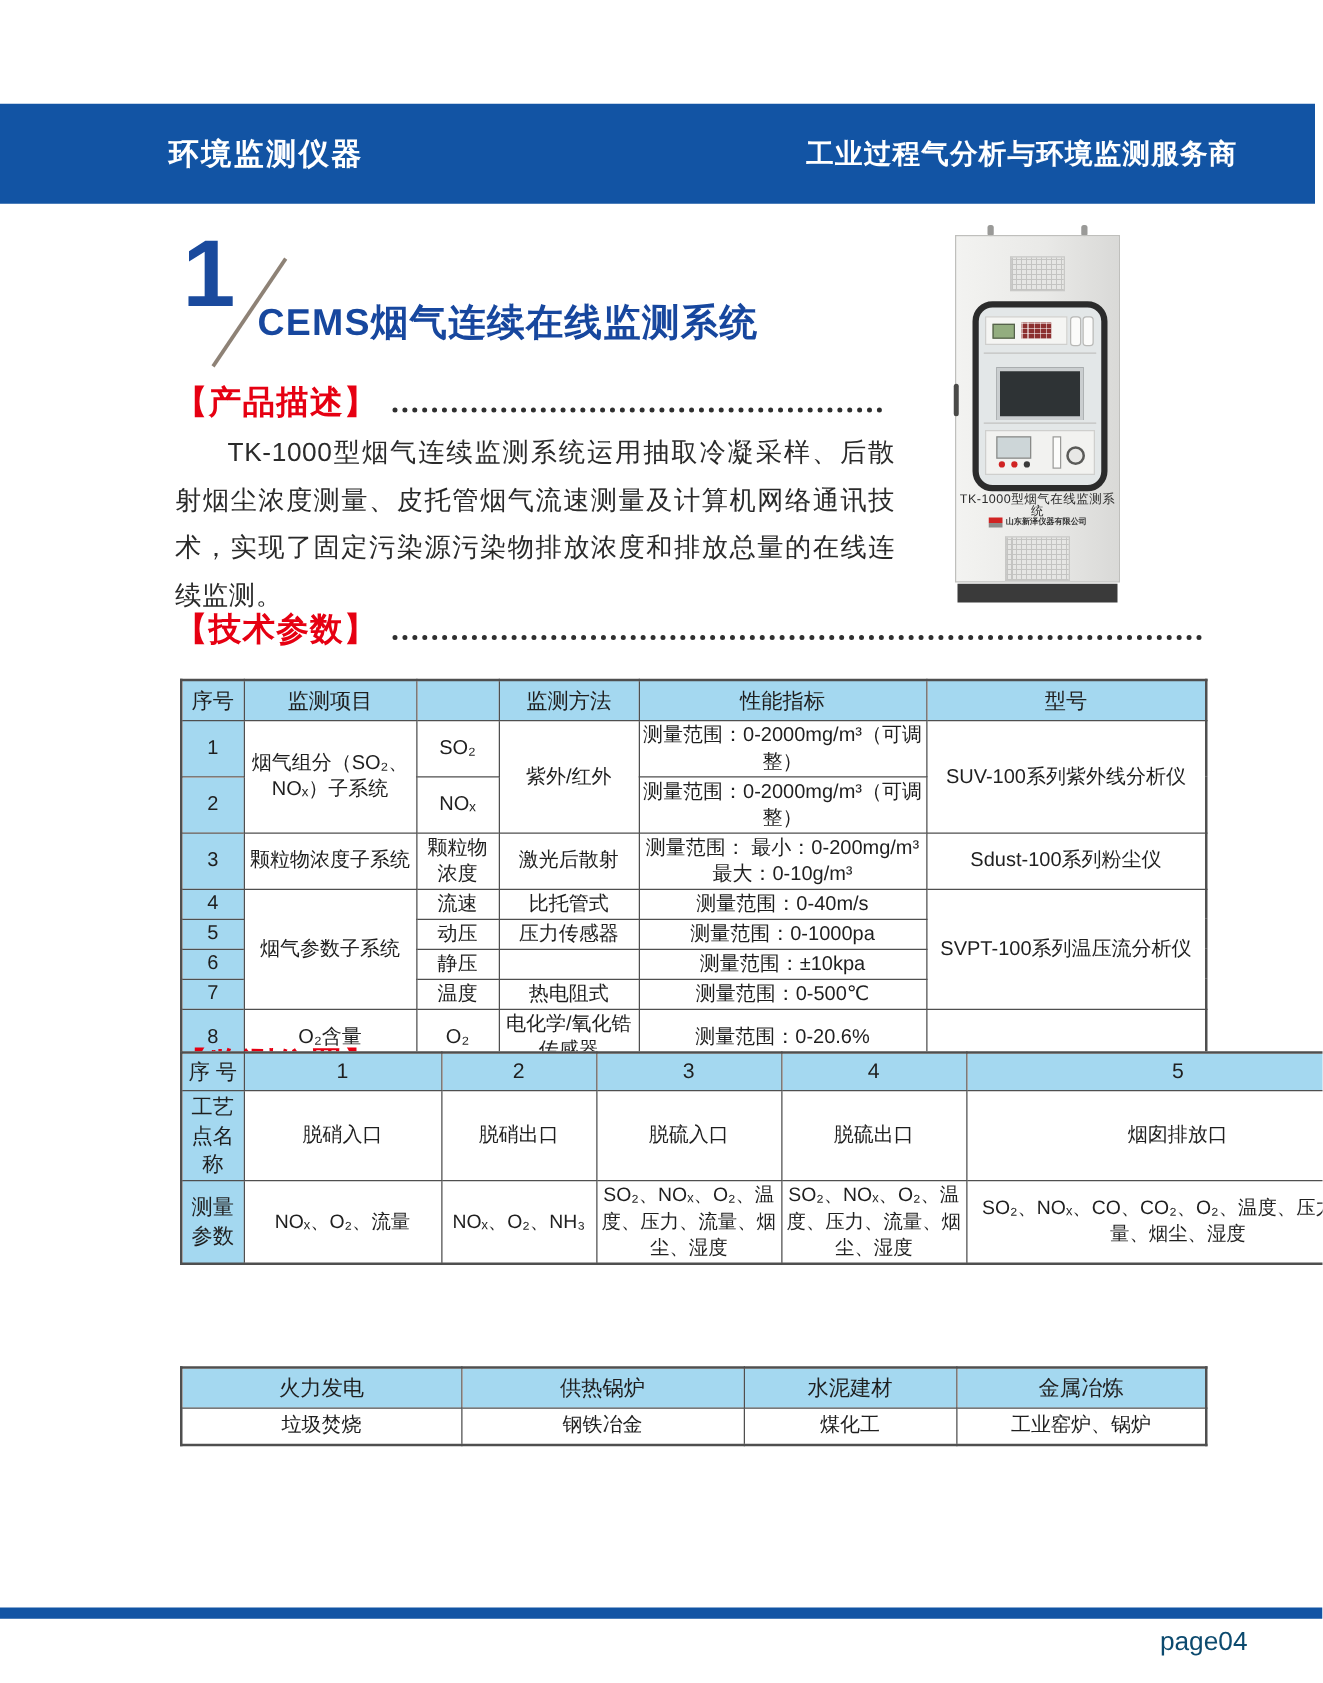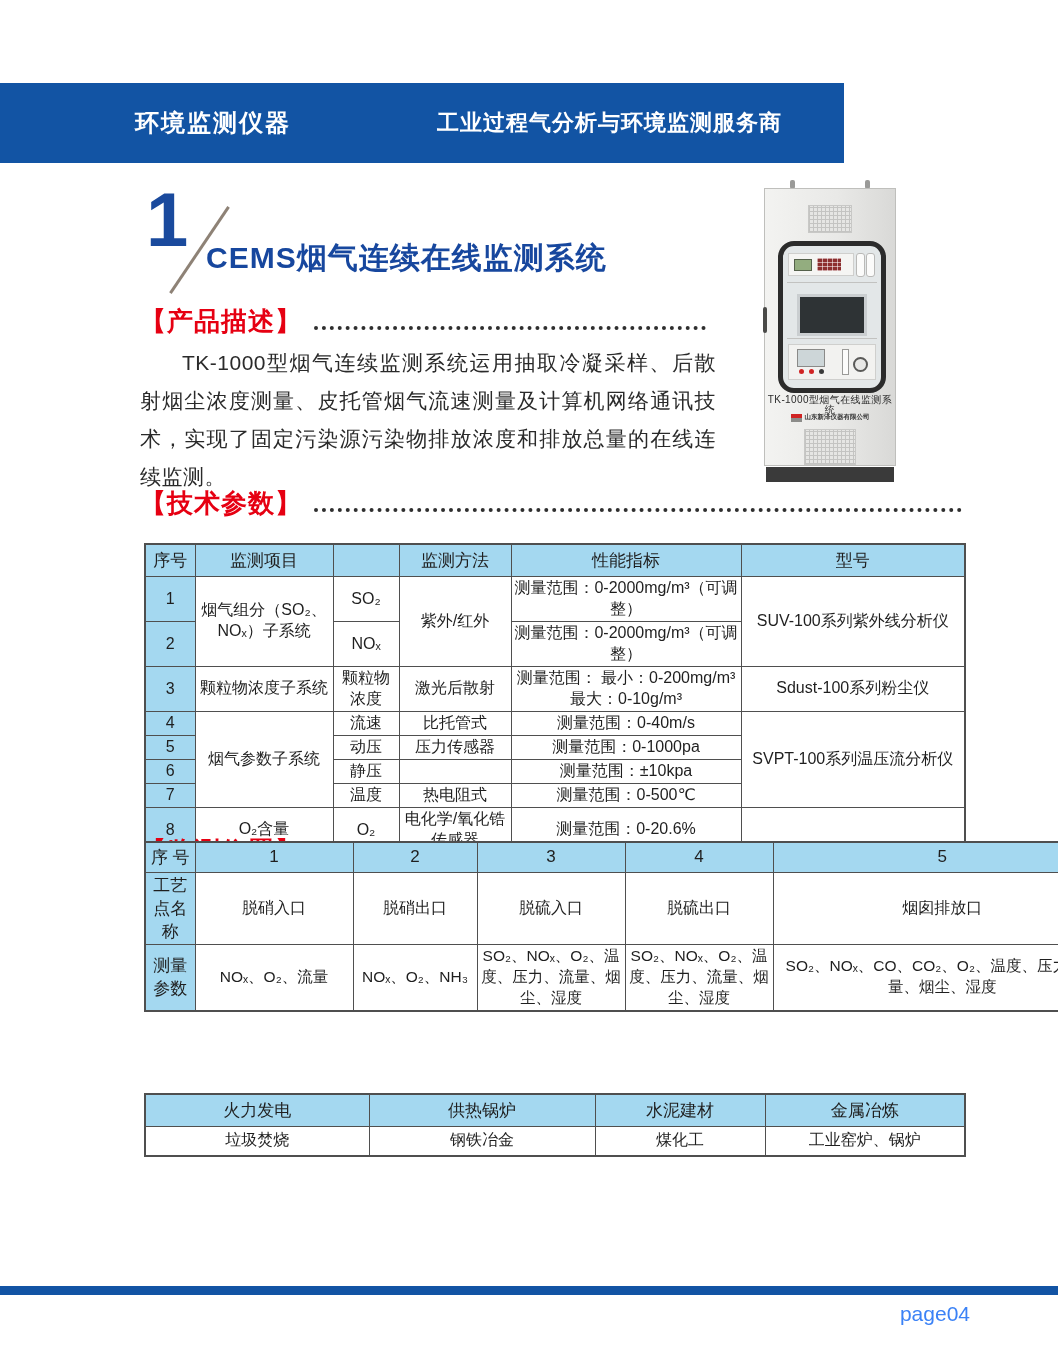--- a/index.html
+++ b/index.html
@@ -1,20 +1,20 @@
 <!DOCTYPE html>
 <html><head>
 <meta charset="utf-8">
 <style>
   html,body{margin:0;padding:0;}
   body{font-family:"Liberation Sans","DejaVu Sans",sans-serif;background:#ffffff;}
   .page{position:relative;width:1058px;height:1346px;background:#ffffff;overflow:hidden;}
 
   
-  .top-banner{position:absolute;left:0;top:83px;width:844px;height:80px;background:#1254a4;
+  .top-banner{position:absolute;left:0;top:83px;width:1052px;height:80px;background:#1254a4;
     display:flex;align-items:center;justify-content:space-between;padding:0 62px 0 135px;box-sizing:border-box;}
   .top-banner .lt{color:#fff;font-size:24px;font-weight:bold;letter-spacing:2px;}
   .top-banner .rt{color:#fff;font-size:22px;font-weight:bold;letter-spacing:1px;}
 
   
   .big-num{position:absolute;left:146px;top:182px;font-size:76px;font-weight:bold;color:#1a4a9d;line-height:1;}
   .slash{position:absolute;left:198px;top:198px;width:3px;height:104px;background:#8e8276;transform:rotate(34deg);}
   .intro-title{position:absolute;left:206px;top:238px;font-size:30px;font-weight:bold;color:#17479e;letter-spacing:1px;}
 
   
@@ -82,21 +82,21 @@
   .cab-label{position:absolute;left:0;right:0;top:206px;text-align:center;font-size:10px;font-weight:normal;
     color:#2b2b2b;letter-spacing:0.4px;line-height:10px;}
   .cab-brand{position:absolute;left:0;right:0;top:224px;display:flex;align-items:center;justify-content:center;gap:3px;}
   .cab-logo{width:11px;height:8px;background:linear-gradient(180deg,#d02323 55%,#8c8c8a 55%);}
   .cab-brand-text{font-size:6.5px;color:#333;font-weight:bold;}
   .cab-handle{position:absolute;left:-2px;top:118px;width:4px;height:26px;background:#4a4a48;border-radius:2px;}
   .cab-plinth{position:absolute;left:2px;right:2px;bottom:0;height:15px;background:#3a3a3a;}
 
   
   .footer-bar{position:absolute;left:0;top:1286px;width:1058px;height:9px;background:#1254a4;}
-  .page-num{position:absolute;top:1302px;right:88px;font-size:21px;color:#3b82f6;}
+  .page-num{position:absolute;top:1302px;right:60px;font-size:21px;color:#0c4a6e;}
 </style>
 </head>
 <body>
 
 <div class="page">
 
   <div class="top-banner">
     <span class="lt">环境监测仪器</span>
     <span class="rt">工业过程气分析与环境监测服务商</span>
   </div>

